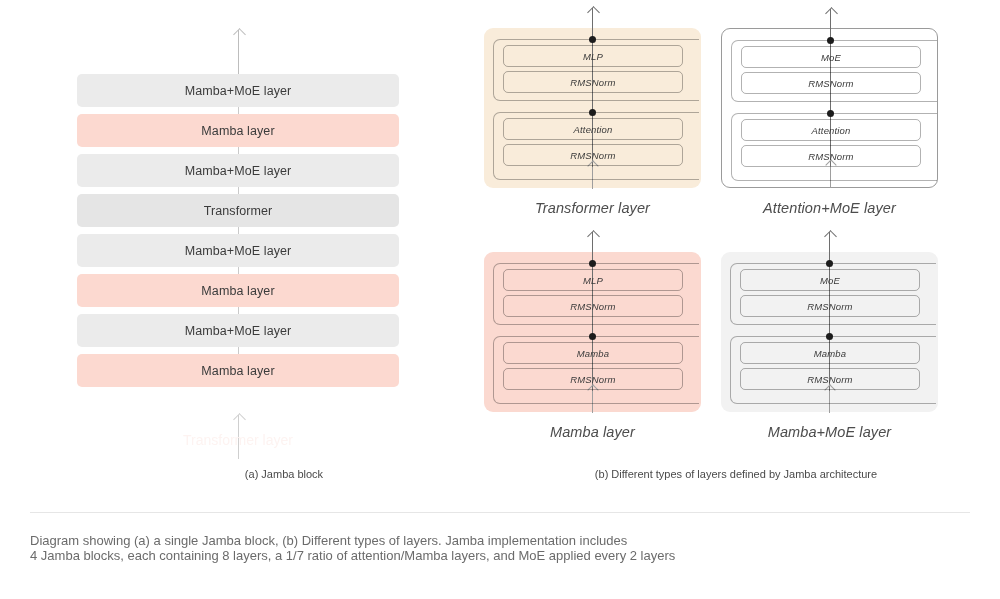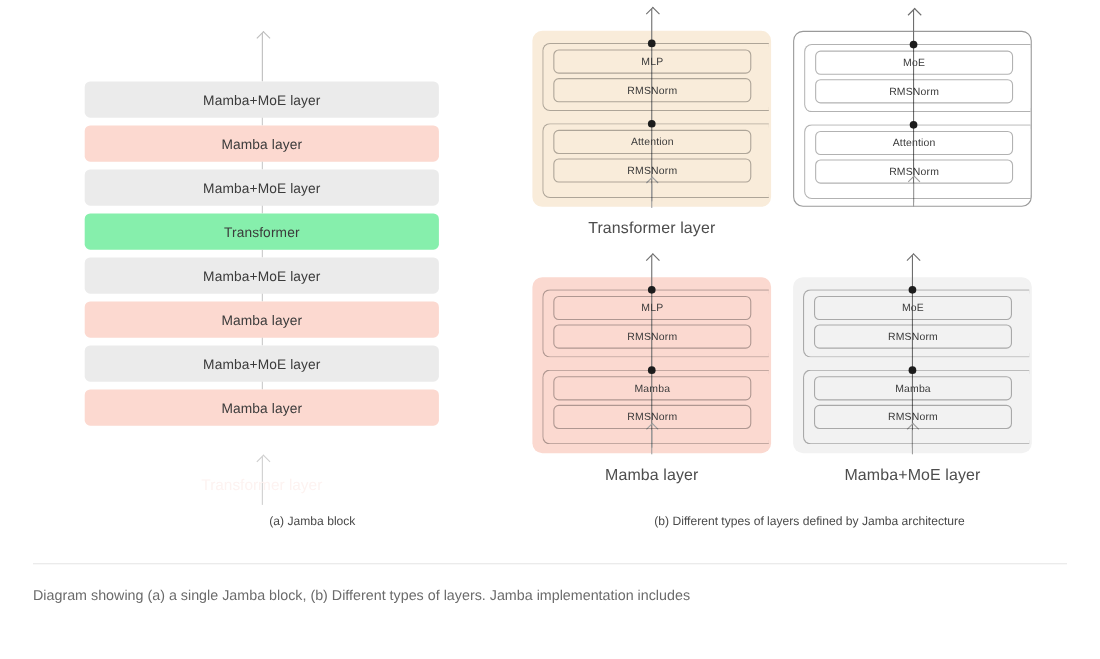--- a/index.html
+++ b/index.html
@@ -29,21 +29,21 @@
     display: flex;
     align-items: center;
     justify-content: center;
     font-size: 12.5px;
     color: #3b3b3b;
     letter-spacing: 0.1px;
     margin-bottom: 7px;
   }
   .layer-bar.gray  { background: #ebebeb; }
   .layer-bar.pink  { background: #fcd9d0; }
-  .layer-bar.beige { background: #86efac; }
+  .layer-bar.beige { background: #e5e5e5; }
   .layer-bar:last-child { margin-bottom: 0; }
 
   
   .tick {
     position: absolute;
     left: 161px;
     width: 1px;
     height: 7px;
     background: #c9c9c9;
   }
@@ -76,21 +76,21 @@
   }
 
   #a-caption {
     position: absolute; left: 0; top: 468px; width: 476px;
     text-align: center; font-size: 11px; color: #4a4a4a; margin-left: 46px;
   }
 
   
   #panel-b { position: absolute; left: 440px; top: 0px; width: 560px; height: 500px; }
 
-  .cell { position: absolute; width: 255px; }
+  .cell { position: absolute; width: 255px; font-style: italic; }
 
   .cell-tl { left: 25px;  top: 28px; }
   .cell-tr { left: 262px; top: 28px; }
   .cell-bl { left: 25px;  top: 252px; }
   .cell-br { left: 262px; top: 252px; }
 
   
   .card {
     position: relative;
     width: 217px;
@@ -295,20 +295,21 @@
         <div class="mod m2">
             <span>RMSNorm</span>
           </div>
         <div class="mod m3">
             <span>Attention</span>
           </div>
         <div class="mod m4">
             <span>RMSNorm</span>
           </div>
       </div>
+      <div class="cell-label">Attention+MoE layer</div>
     </div>
 
     <div class="cell cell-bl">
       <div class="card pink">
         <div class="spine"></div>
         <div class="spine-in"></div>
         <div class="resid upper"></div>
         <div class="resid lower"></div>
         <div class="dot d-upper"></div>
         <div class="dot d-lower"></div>
@@ -352,15 +353,16 @@
       <div class="cell-label">Mamba+MoE layer</div>
     </div>
 
     <div id="b-caption">(b) Different types of layers defined by Jamba architecture</div>
   </div>
 
   <div id="divider"></div>
 
   <div id="fig-caption">
     <div>Diagram showing (a) a single Jamba block, (b) Different types of layers. Jamba implementation includes</div>
+    <div>4 Jamba blocks, each containing 8 layers, a 1/7 ratio of attention/Mamba layers, and MoE applied every 2 layers</div>
   </div>
 
 </div>
 
 </body></html>

